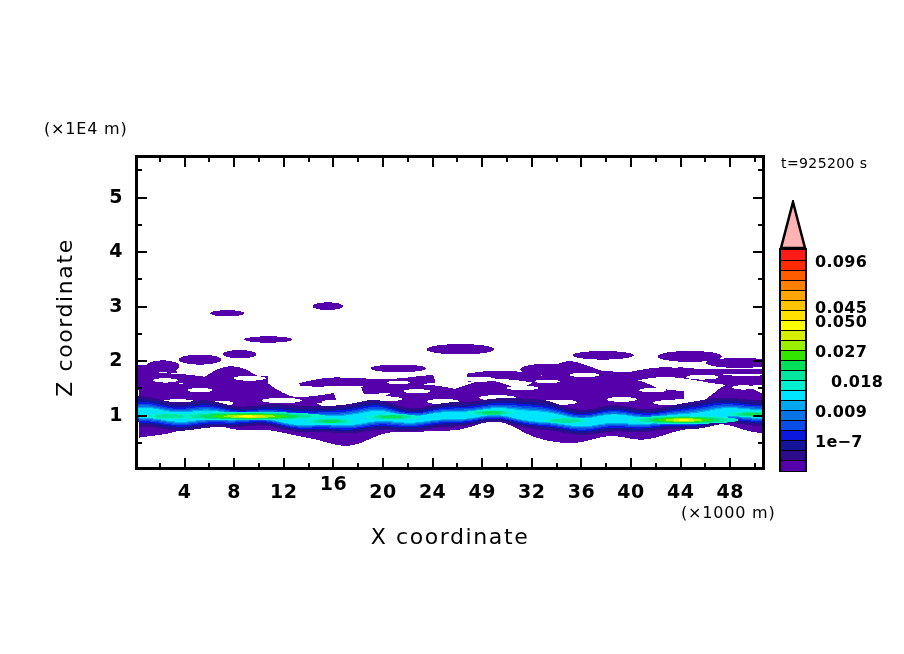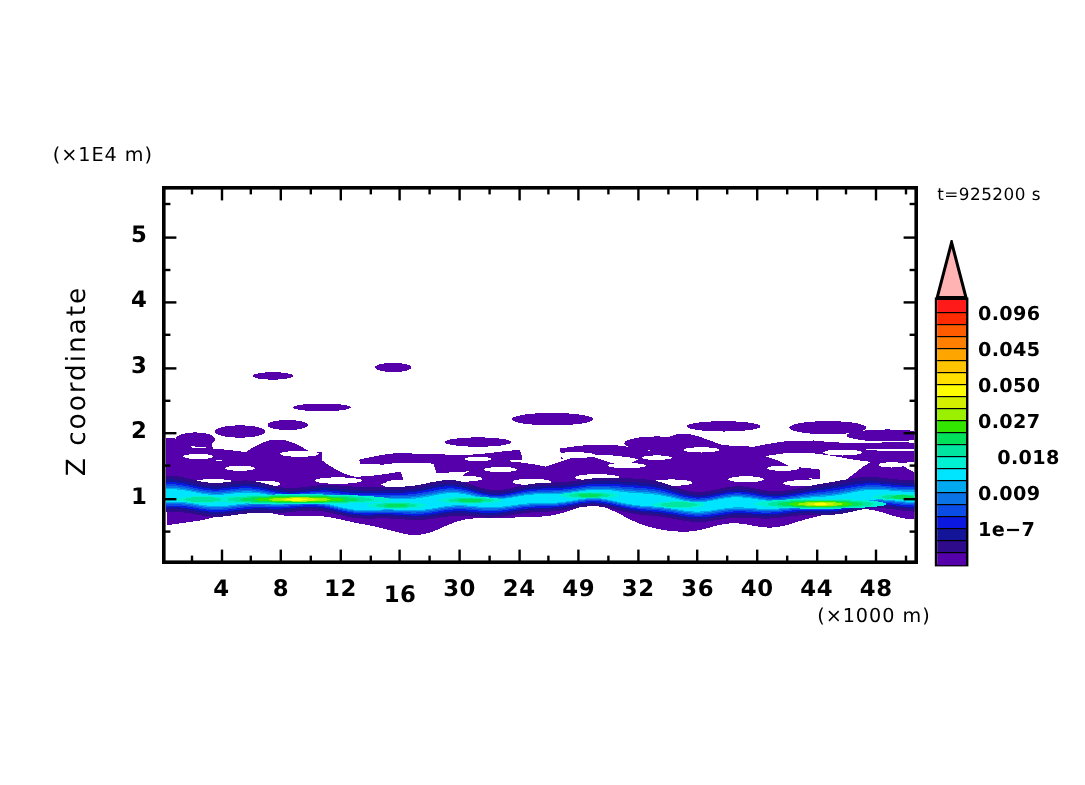--- a/index.html
+++ b/index.html
@@ -324,41 +324,42 @@
         <div class="tick" style="left: 623px; top: 123.256px; width: 7px; height: 2px;"></div>
         <div class="tick" style="left: 0px; top: 68.7578px; width: 7px; height: 2px;"></div>
         <div class="tick" style="left: 623px; top: 68.7578px; width: 7px; height: 2px;"></div>
         <div class="tick" style="left: 0px; top: 14.2595px; width: 7px; height: 2px;"></div>
         <div class="tick" style="left: 623px; top: 14.2595px; width: 7px; height: 2px;"></div>
       </div>
     <div id="xlablayer">
         <div class="xlab" style="left: 24.6063px; top: 325px; width: 50px;">4</div>
         <div class="xlab" style="left: 74.2126px; top: 325px; width: 50px;">8</div>
         <div class="xlab" style="left: 123.819px; top: 325px; width: 50px;">12</div>
-        <div class="xlab" style="left: 173.425px; top: 330px; width: 50px;">16</div>
-        <div class="xlab" style="left: 223.031px; top: 325px; width: 50px;">30</div>
+        <div class="xlab" style="left: 173.425px; top: 317px; width: 50px;">16</div>
+        <div class="xlab" style="left: 223.031px; top: 325px; width: 50px;">20</div>
         <div class="xlab" style="left: 272.638px; top: 325px; width: 50px;">24</div>
         <div class="xlab" style="left: 322.244px; top: 325px; width: 50px;">49</div>
         <div class="xlab" style="left: 371.85px; top: 325px; width: 50px;">32</div>
         <div class="xlab" style="left: 421.457px; top: 325px; width: 50px;">36</div>
         <div class="xlab" style="left: 471.063px; top: 325px; width: 50px;">40</div>
         <div class="xlab" style="left: 520.669px; top: 325px; width: 50px;">44</div>
         <div class="xlab" style="left: 570.276px; top: 325px; width: 50px;">48</div>
       </div>
     <div id="ylablayer">
         <div class="ylab" style="left: -48px; top: 247.502px; width: 36px;">1</div>
         <div class="ylab" style="left: -48px; top: 193.003px; width: 36px;">2</div>
         <div class="ylab" style="left: -48px; top: 138.505px; width: 36px;">3</div>
         <div class="ylab" style="left: -48px; top: 84.0069px; width: 36px;">4</div>
         <div class="ylab" style="left: -48px; top: 29.5087px; width: 36px;">5</div>
       </div>
   </div>
 
   <div class="txt" id="xunit">(×1000 m)</div>
 
+  <div class="txt" id="xtitle">X coordinate</div>
 
   <div id="cbarwrap">
     <svg id="cbarrow" viewBox="0 0 28 50">
       <polygon id="arrowpoly" points="14,2 26,48 2,48" stroke="#000000" stroke-width="2.5" stroke-linejoin="miter" fill="#ffb3b3"></polygon>
     </svg>
     <div id="cbarbody">
         <div class="cband" style="top: 0px; height: 10.6px; background: rgb(255, 26, 26);"></div>
         <div class="cband" style="top: 10px; height: 10.6px; background: rgb(255, 43, 0);"></div>
         <div class="cband" style="top: 20px; height: 10.6px; background: rgb(255, 92, 0);"></div>
         <div class="cband" style="top: 30px; height: 10.6px; background: rgb(255, 127, 0);"></div>
@@ -397,21 +398,21 @@
         <div class="cbsep" style="top: 150px;"></div>
         <div class="cbsep" style="top: 160px;"></div>
         <div class="cbsep" style="top: 170px;"></div>
         <div class="cbsep" style="top: 180px;"></div>
         <div class="cbsep" style="top: 190px;"></div>
         <div class="cbsep" style="top: 200px;"></div>
         <div class="cbsep" style="top: 210px;"></div>
       </div>
     <div id="cblabs">
         <div class="cblab" style="top: 52px;">0.096</div>
-        <div class="cblab" style="top: 82px; text-align: center;">0.045</div>
+        <div class="cblab" style="top: 98px; text-align: center;">0.045</div>
         <div class="cblab" style="top: 112px;">0.050</div>
         <div class="cblab" style="top: 142px;">0.027</div>
         <div class="cblab" style="top: 172px; margin-left: 16px;">0.018</div>
         <div class="cblab" style="top: 202px;">0.009</div>
         <div class="cblab" style="top: 232px;">1e−7</div>
       </div>
   </div>
 
 </div>
 

